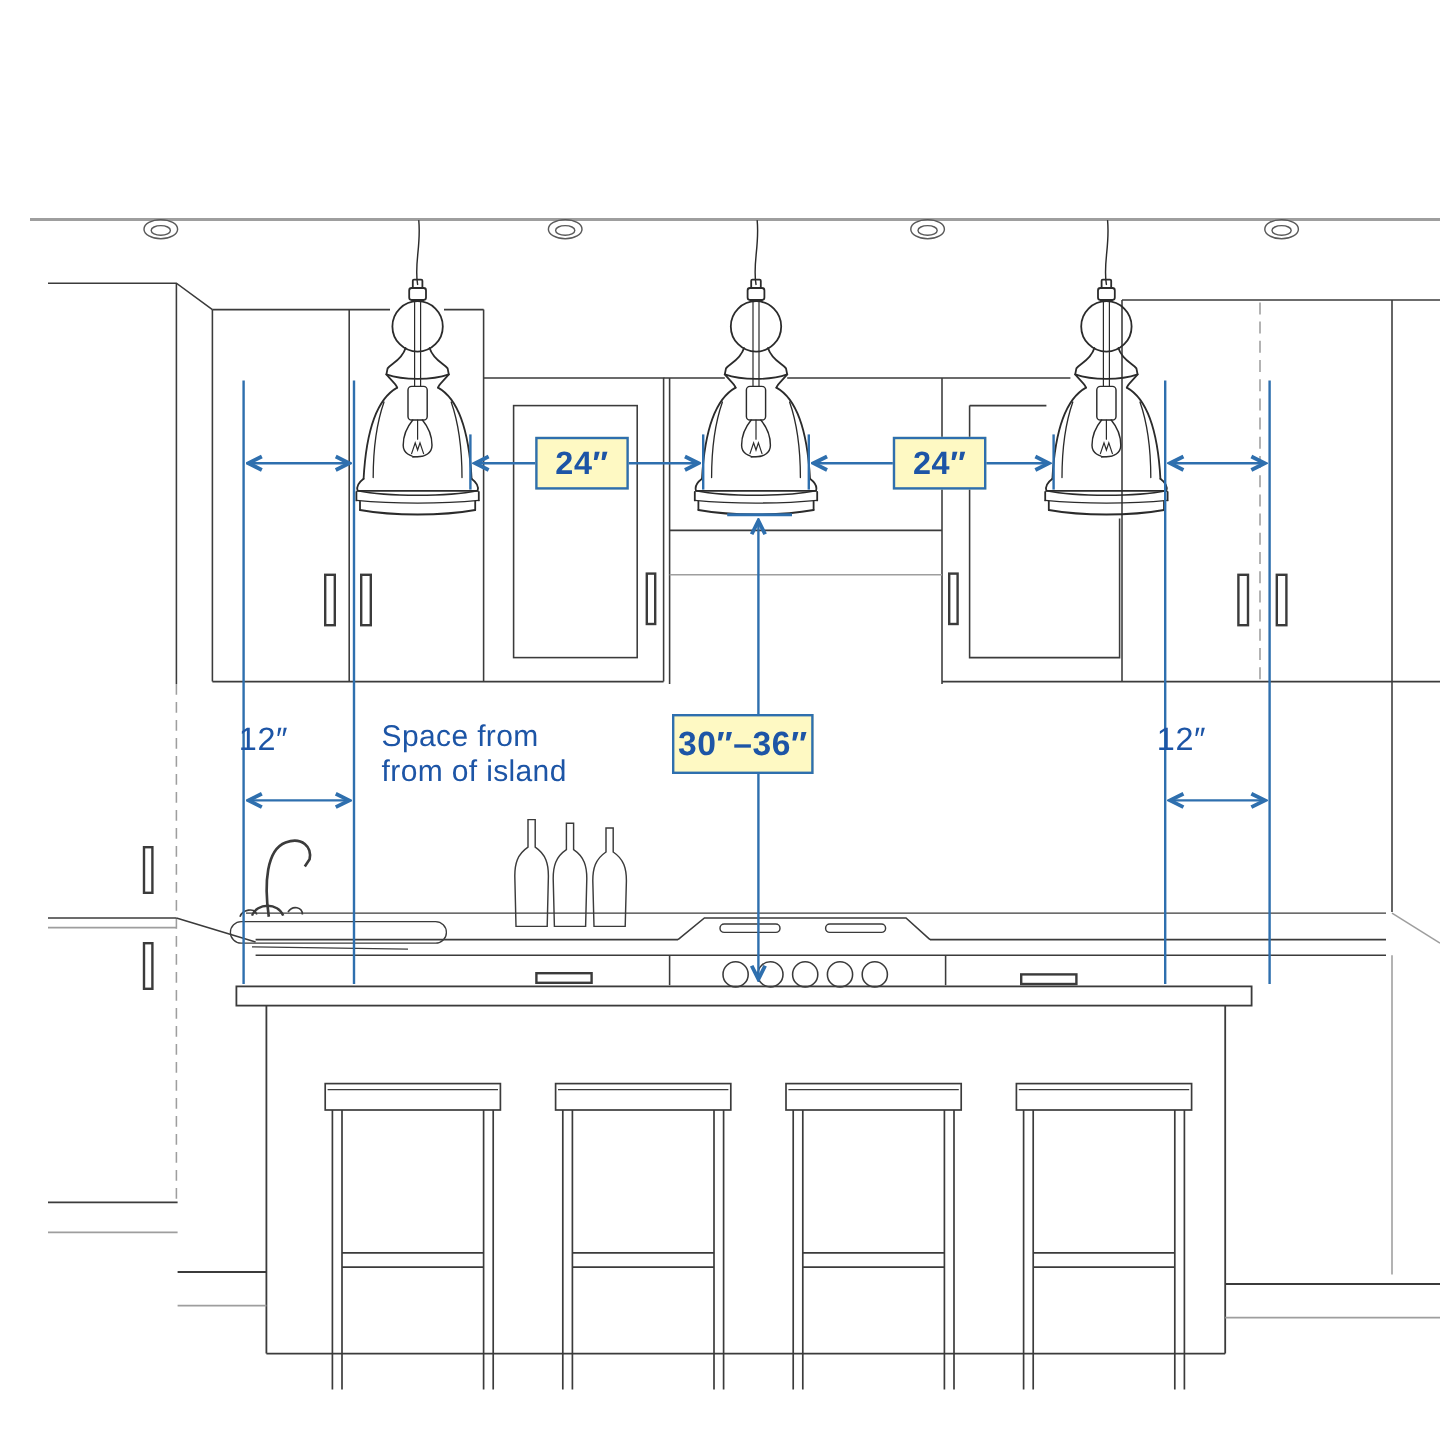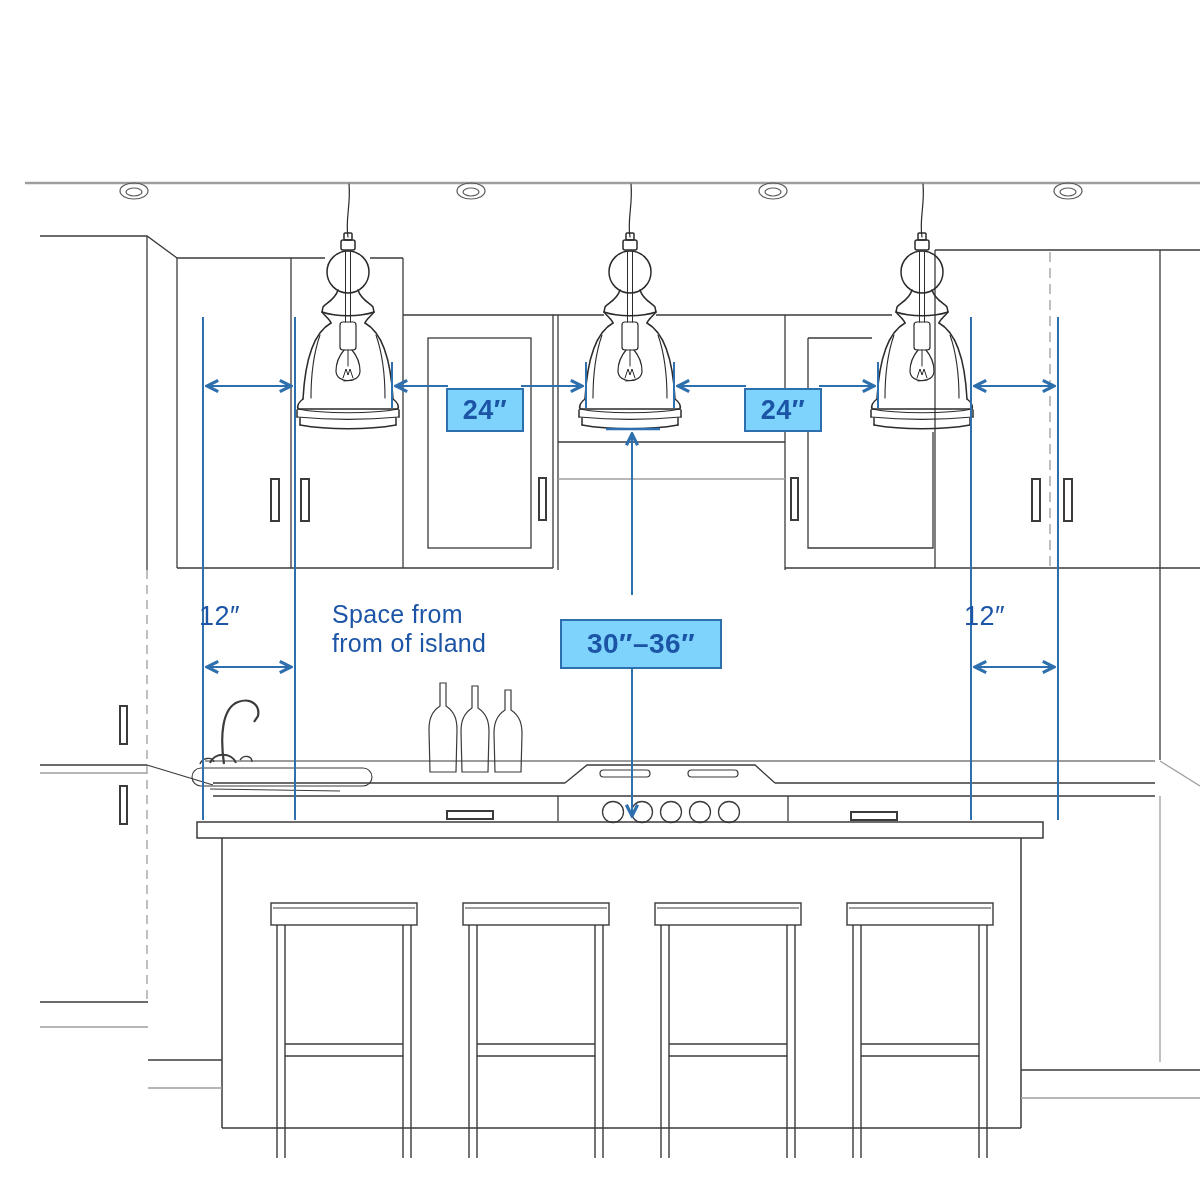--- a/index.html
+++ b/index.html
@@ -10,30 +10,30 @@
     --bg:#ffffff;
   }
   html,body{margin:0;padding:0;background:#fff;}
   .stage{
     position:relative;width:1200px;height:1200px;background:var(--bg);
     font-family:"Liberation Sans",sans-serif;overflow:hidden;
   }
   .stage svg{position:absolute;left:0;top:0;}
   .dim-box{
     position:absolute;display:flex;align-items:center;justify-content:center;
-    border:2px solid var(--blue-line);background:#7dd3fc;color:var(--blue-text);
-    font-weight:bold;font-size:27px;letter-spacing:.5px;box-sizing:border-box;margin-top:24px;
+    border:2px solid var(--blue-line);background:#fef9c3;color:var(--blue-text);
+    font-weight:bold;font-size:27px;letter-spacing:.5px;box-sizing:border-box;
   }
   .dim-label{
     position:absolute;color:var(--blue-text);font-weight:normal;font-size:27px;
     text-align:left;letter-spacing:.5px;
   }
   .dim-note{
     position:absolute;color:var(--blue-text);font-weight:normal;font-size:25px;
-    line-height:29px;letter-spacing:.3px;margin-left:14px;
+    line-height:29px;letter-spacing:.3px;
   }
 </style>
 </head>
 <body>
 
 <div class="stage">
 
   <svg width="1200" height="1200" viewBox="0 0 1200 1200">
     <defs>
       <marker id="arr" viewBox="0 0 10 10" refX="8.5" refY="5" markerWidth="8" markerHeight="8" orient="auto-start-reverse">
@@ -211,21 +211,21 @@
       <line x1="606" y1="429" x2="660" y2="429" stroke-width="2.5"></line>
       <line x1="632" y1="434" x2="632" y2="595" marker-start="url(#arr)"></line>
       <line x1="632" y1="644" x2="632" y2="816" marker-end="url(#arr)"></line>
     </g>
   </svg>
 
   <div class="dim-box" style="left:446px;top:364px;width:78px;height:44px;">24″</div>
 
   <div class="dim-box" style="left:744px;top:364px;width:78px;height:44px;">24″</div>
 
-  <div class="dim-box" style="left:560px;top:595px;width:162px;height:50px;font-size:28px;">30″–36″</div>
+  <div class="dim-box" style="left:560px;top:595px;width:118px;height:50px;font-size:28px;">30″–36″</div>
 
   <div class="dim-label" style="left:199px;top:601px;width:100px;">12″</div>
 
   <div class="dim-label" style="left:964px;top:601px;width:100px;">12″</div>
 
   <div class="dim-note" style="left:318px;top:600px;">
     <div>Space from</div>
     <div>from of island</div>
   </div>
 

